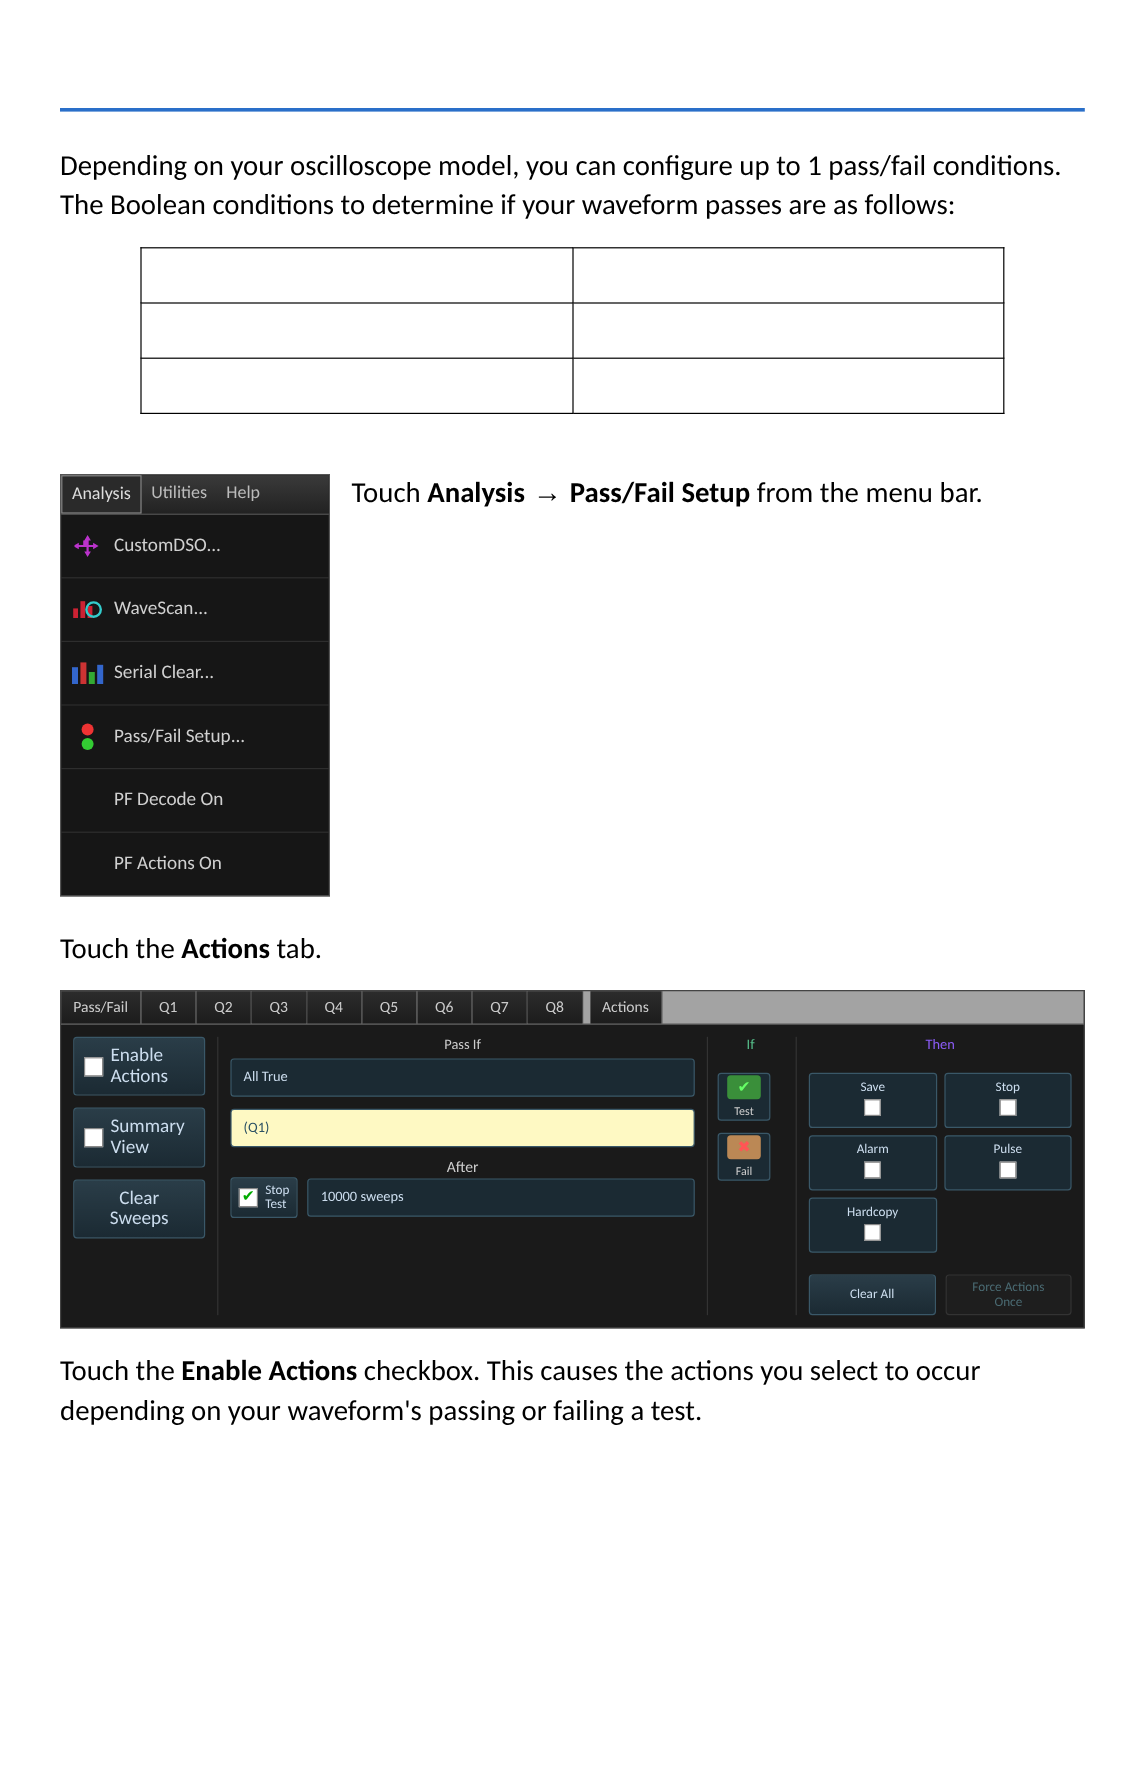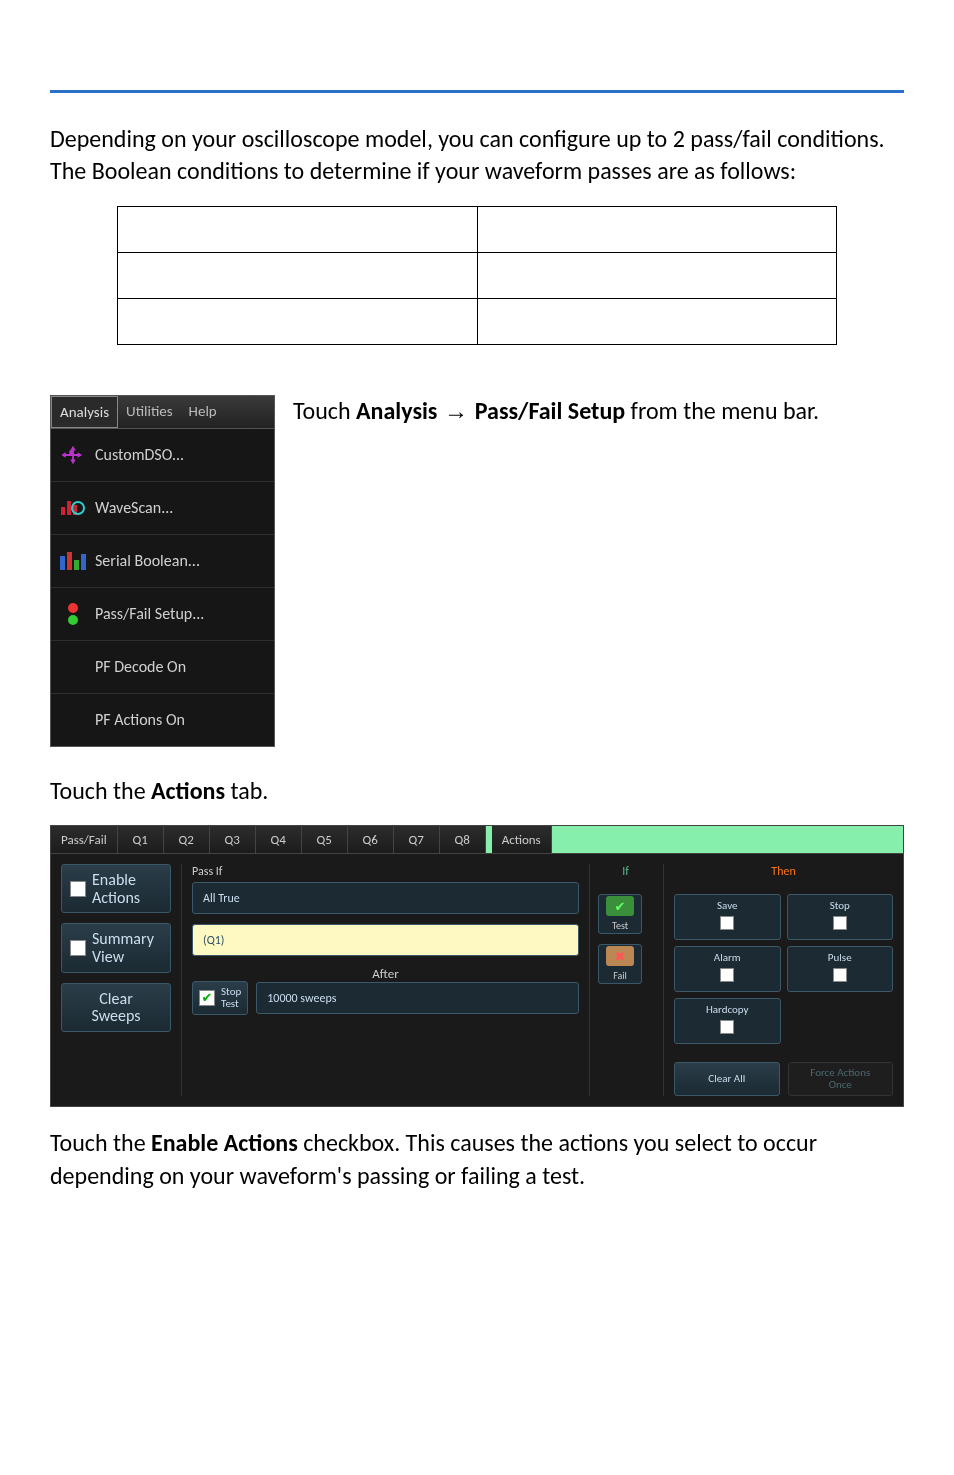--- a/index.html
+++ b/index.html
@@ -96,21 +96,21 @@
     width: 100%;
     background: #1a1a1a;
     border: 1px solid #444;
     color: #ccc;
     font-size: 13px;
     margin-bottom: 20px;
   }
   .pf-tabs {
     display: flex;
     border-bottom: 1px solid #444;
-    background: #86efac;
+    background: #a3a3a3;
   }
   .pf-tab {
     padding: 6px 10px;
     border-right: 1px solid #444;
     font-size: 13px;
     background: linear-gradient(#2c2c2c,#1c1c1c);
     min-width: 46px;
     text-align: center;
   }
   .pf-tab.wide { min-width: 66px; }
@@ -141,21 +141,21 @@
   }
   .pf-btn.small { padding:4px 6px; font-size:11px; }
   .pf-btn.disabled { color:#555; background:#1e1e1e; border-color:#333; }
   .chk {
     width:16px;height:16px;background:#fff;border:1px solid #888;
     display:flex;align-items:center;justify-content:center;font-size:13px;color:#0a0;
     flex-shrink:0;
   }
   .chk.empty { background:#fff; }
   .passif-block { }
-  .passif-block .hdr { text-align:left; font-size:12px; margin-bottom:4px; }
+  .passif-block .hdr { text-align:center; font-size:12px; margin-bottom:4px; }
   .wide-field {
     border:1px solid #3a5868; background:#1b2a33; border-radius:3px;
     padding:8px 10px; font-size:12px; color:#cde; min-height: 28px;
   }
   .wide-field.dim { color:#2b5163; background:#fef9c3; }
   .after-row { display:flex; align-items:center; gap:8px; flex-wrap:wrap; }
 
   .if-hdr, .then-hdr { color:#5b8; font-size:12px; text-align:center; margin-bottom:6px; }
   .then-hdr { }
   .if-box {
@@ -176,21 +176,21 @@
   .then-cell .mini-chk { width:14px;height:14px;background:#fff;border:1px solid #888; }
   .then-bottom { display:flex; gap:8px; }
   .then-bottom .pf-btn { flex:1; justify-content:center; }
   .then-bottom .pf-btn:last-child { color:#4a6a72; }
 </style>
 </head>
 <body>
 
 <hr class="hr-blue">
 
-<p class="body-text">Depending on your oscilloscope model, you can configure up to 2 pass/fail conditions. The Boolean conditions to determine if your waveform passes are as follows:</p>
+<p class="body-text">Depending on your oscilloscope model, you can configure up to 1 pass/fail conditions. The Boolean conditions to determine if your waveform passes are as follows:</p>
 
 <table class="cond-table">
   <tbody>
       <tr>
         <td></td>
         <td></td>
       </tr>
   <tr>
         <td></td>
         <td></td>
@@ -233,21 +233,21 @@
 
     <div class="menu-item">
       <span class="mi-icon mi-serial">
         <span class="bars">
           <span style="height:14px;background:#36c"></span>
           <span style="height:18px;background:#c33"></span>
           <span style="height:10px;background:#3a3"></span>
           <span style="height:16px;background:#36c"></span>
         </span>
       </span>
-      <span>Serial Boolean...</span>
+      <span>Serial Clear...</span>
     </div>
 
     <div class="menu-item">
       <span class="mi-icon mi-passfail" style="flex-direction:column;gap:2px;">
         <span class="dot" style="background:#e33"></span>
         <span class="dot" style="background:#3c3"></span>
       </span>
       <span>Pass/Fail Setup...</span>
     </div>
 
@@ -328,21 +328,21 @@
         <span class="pass-ic">✔</span>
         <span class="lb">Test</span>
       </div>
       <div class="if-box">
         <span class="fail-ic">✖</span>
         <span class="lb">Fail</span>
       </div>
     </div>
 
     <div class="pf-col then">
-      <div class="then-hdr" style="color:#f97316">Then</div>
+      <div class="then-hdr" style="color:#8b5cf6">Then</div>
       <div class="then-grid">
         <div class="then-cell">
           <span>Save</span>
             <span class="mini-chk"></span>
         </div>
         <div class="then-cell">
           <span>Stop</span>
             <span class="mini-chk"></span>
         </div>
         <div class="then-cell">

